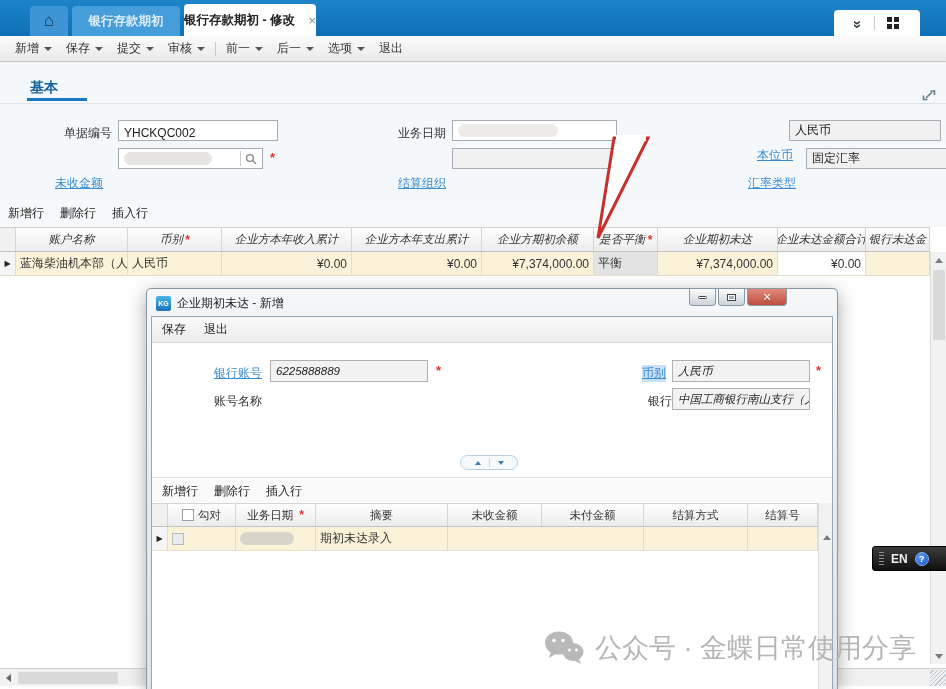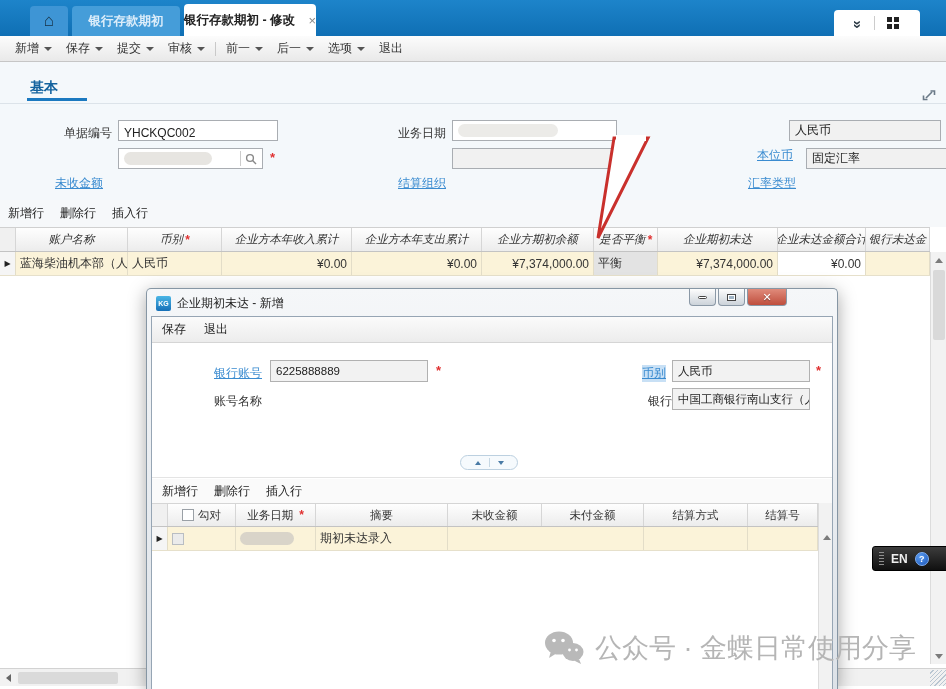--- a/index.html
+++ b/index.html
@@ -132,21 +132,21 @@
   .modal-body { position:absolute; left:4px; top:27px; width:682px; height:374px;
     background:#fff; border:1px solid #96a5b4; overflow:hidden; }
   .m-toolbar { position:absolute; left:0; top:0; width:680px; height:26px;
     background:linear-gradient(#fbfbfb,#ececec); border-bottom:1px solid #d5d5d5;
     display:flex; align-items:center; gap:18px; padding-left:10px; font-size:12px; color:#222; }
   .m-lbl { position:absolute; font-size:12px; color:#333; white-space:nowrap; }
   .m-lbl-link { position:absolute; font-size:12px; color:#3a8bd0; text-decoration:underline; white-space:nowrap; }
   .hl { background:#c8e0f5; }
   .m-fld { position:absolute; height:22px; border:1px solid #b1b1b1; background:#f2f2f2;
     font-size:11.5px; color:#222; display:flex; align-items:center; padding:0 5px;
-    white-space:nowrap; overflow:hidden; }
+    white-space:nowrap; overflow:hidden;font-style:italic; }
   .collapse-ctl { position:absolute; left:308px; top:138px; width:58px; height:15px;
     background:#f6fafd; border:1px solid #bcd0e0; border-radius:8px; display:flex;
     align-items:center; justify-content:center; gap:8px; }
   .cc-sep { width:1px; height:9px; background:#c7d8e4; }
   .tri-up-s { width:0; height:0; border-left:3.5px solid transparent; border-right:3.5px solid transparent;
     border-bottom:4px solid #4a7ba6; }
   .tri-down-s { width:0; height:0; border-left:3.5px solid transparent; border-right:3.5px solid transparent;
     border-top:4px solid #4a7ba6; }
   .m-divider { position:absolute; left:0; top:160px; width:680px; height:1px; background:#e4e4e4; }
   .d-toolbar { position:absolute; left:0; top:162px; width:680px; height:24px; display:flex;

